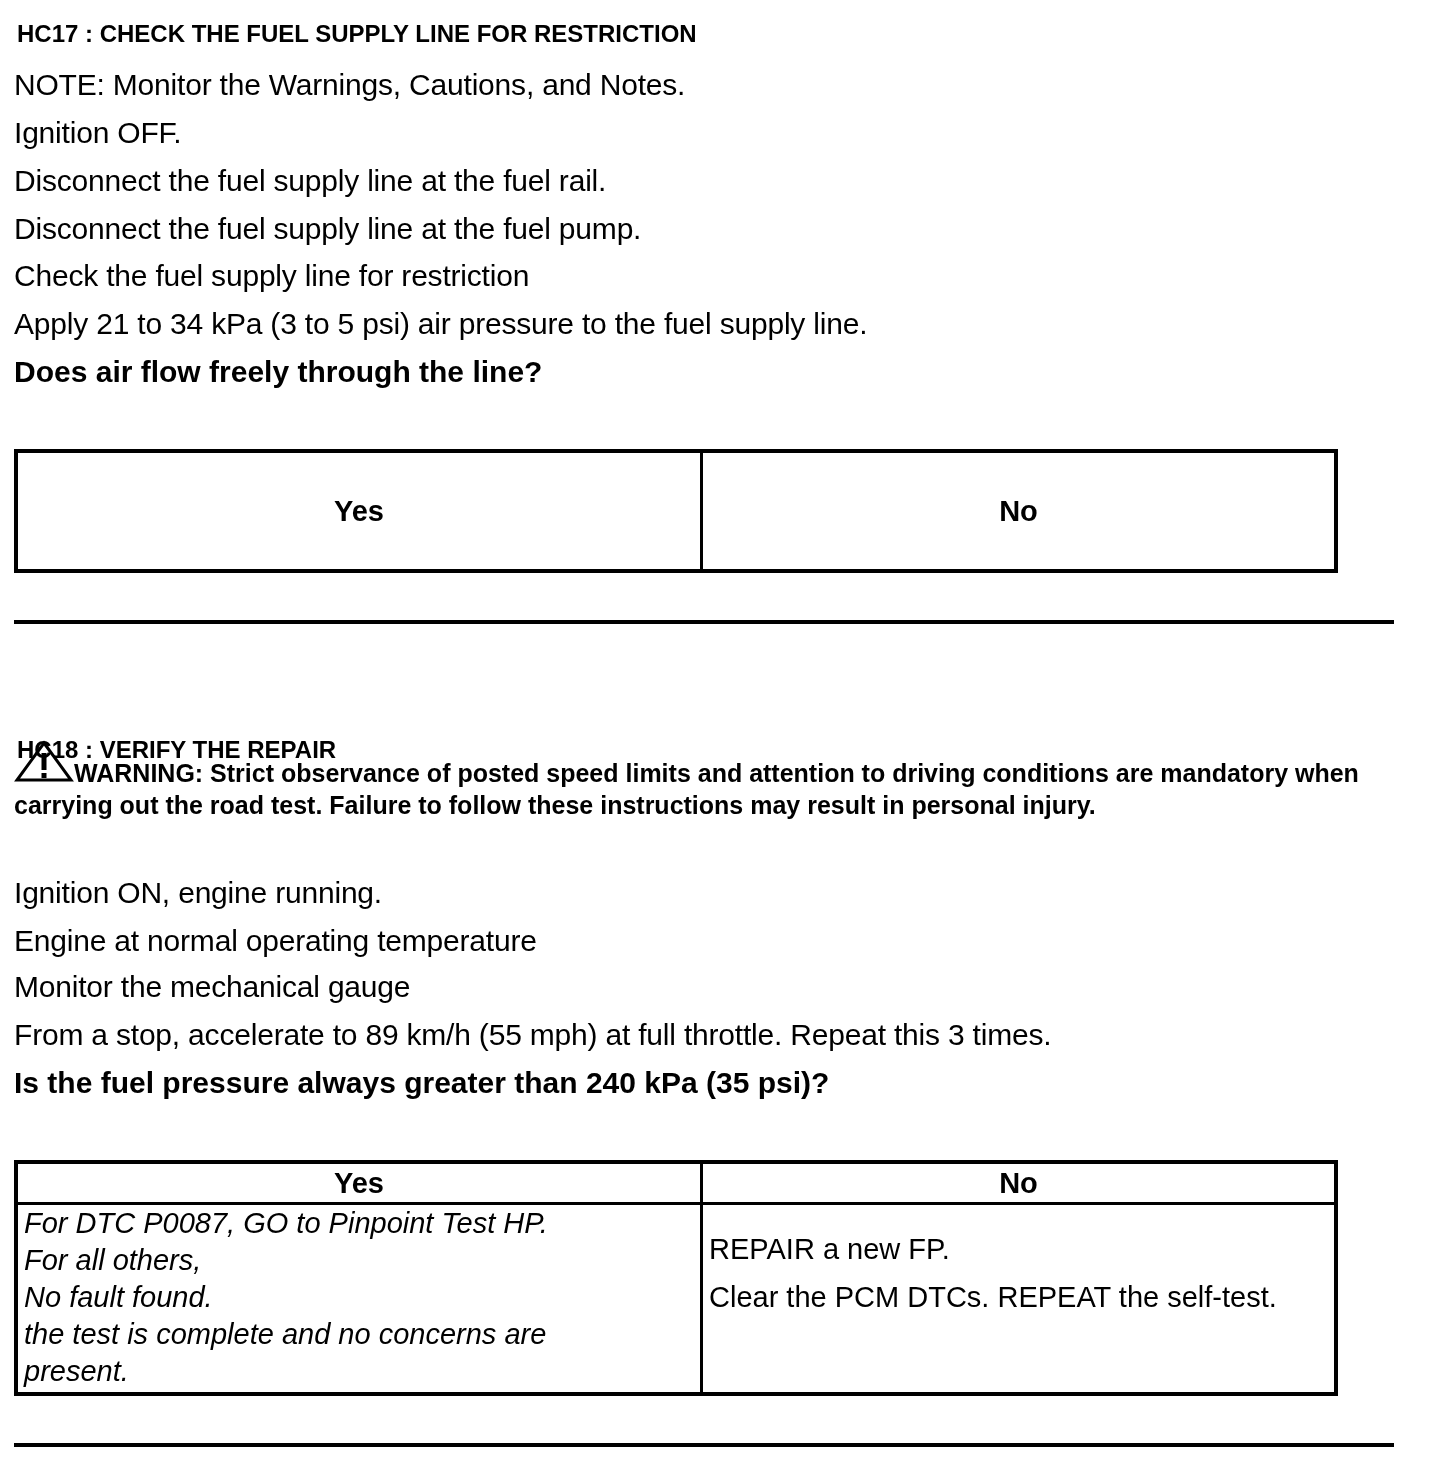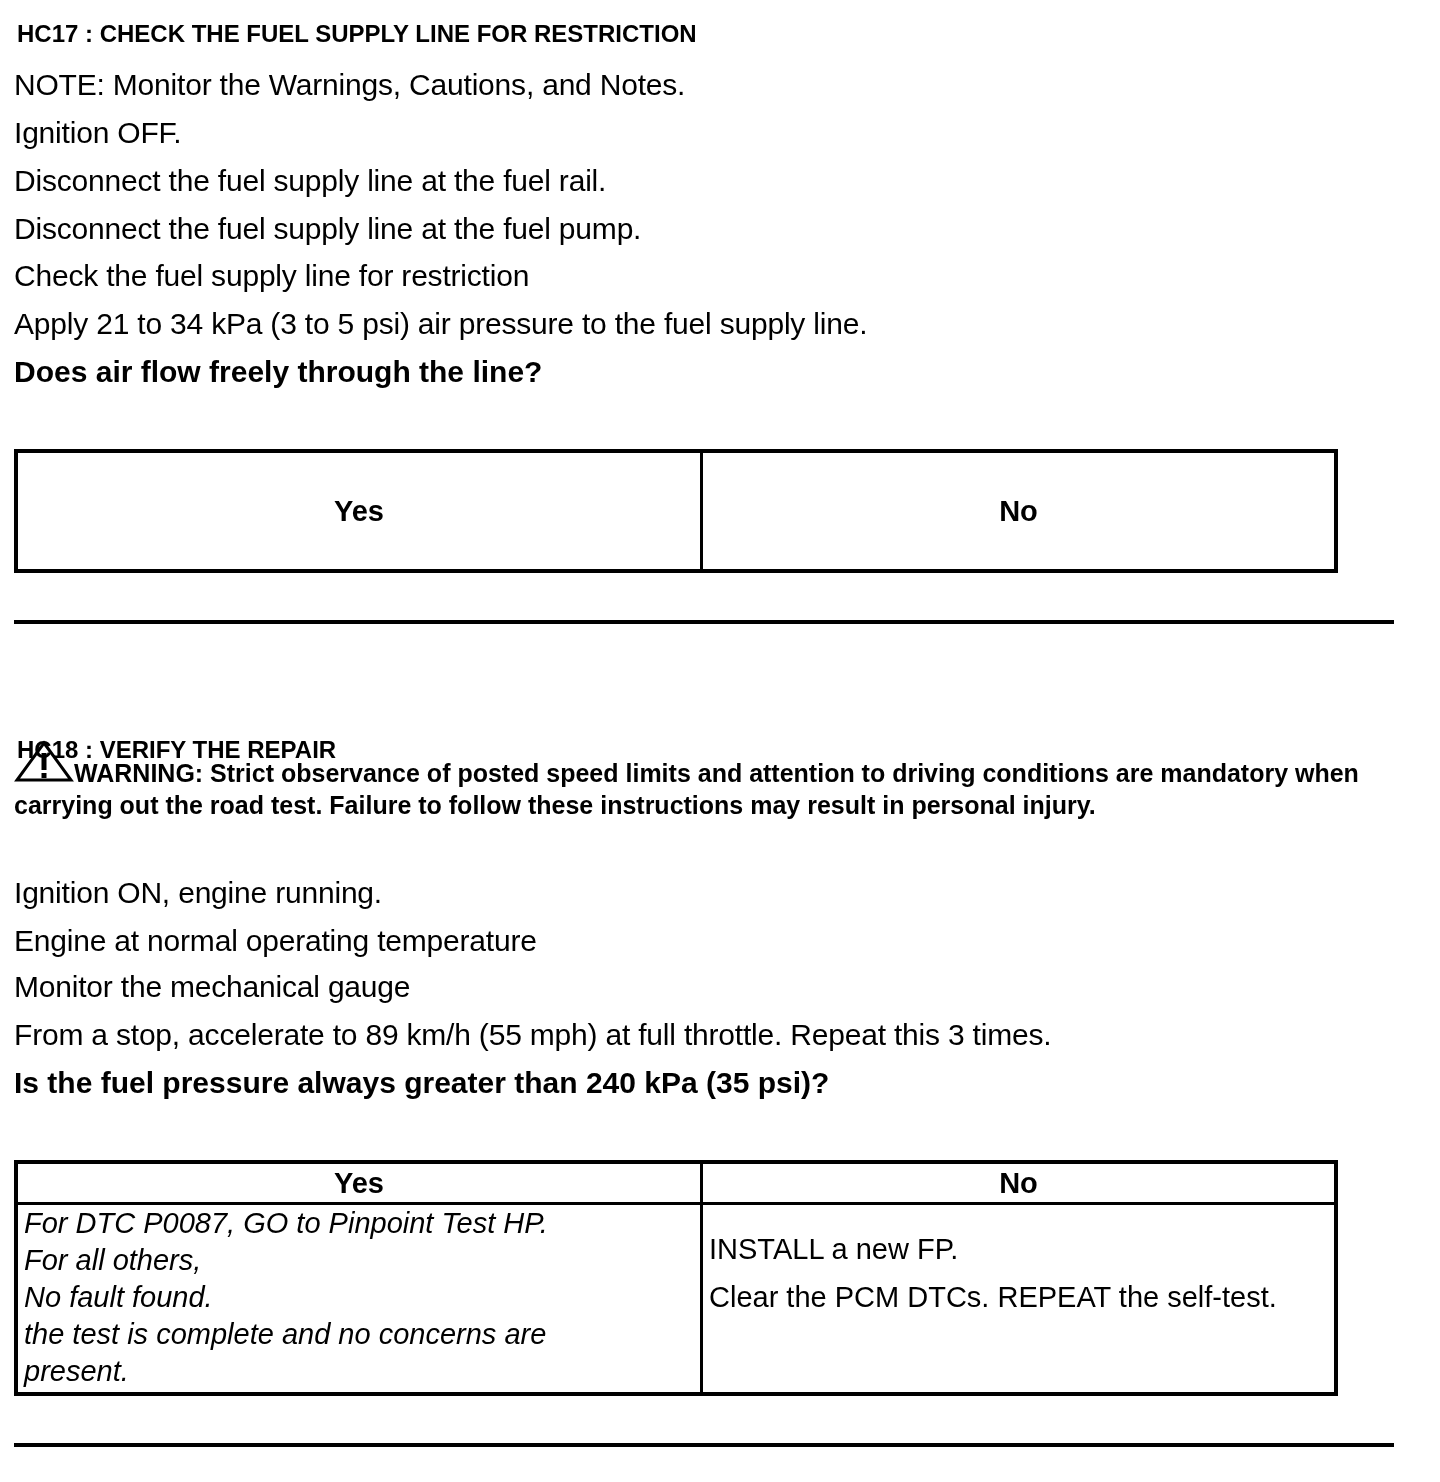--- a/index.html
+++ b/index.html
@@ -70,20 +70,20 @@
   </tr>
   <tr>
     <td style="line-height:37px; vertical-align:top;font-style:italic;">
       <div>For DTC P0087, GO to Pinpoint Test HP.</div>
       <div>For all others,</div>
       <div>No fault found.</div>
       <div>the test is complete and no concerns are</div>
       <div>present.</div>
     </td>
     <td style="vertical-align:top; padding-top:20px; line-height:48px;">
-      <div>INSTALL a new FP.</div>
+      <div>REPAIR a new FP.</div>
       <div>Clear the PCM DTCs. REPEAT the self-test.</div>
     </td>
   </tr>
 </tbody>
   </table>
 
 <div class="rule" style="top:1443px;"></div>
 
 </body></html>

